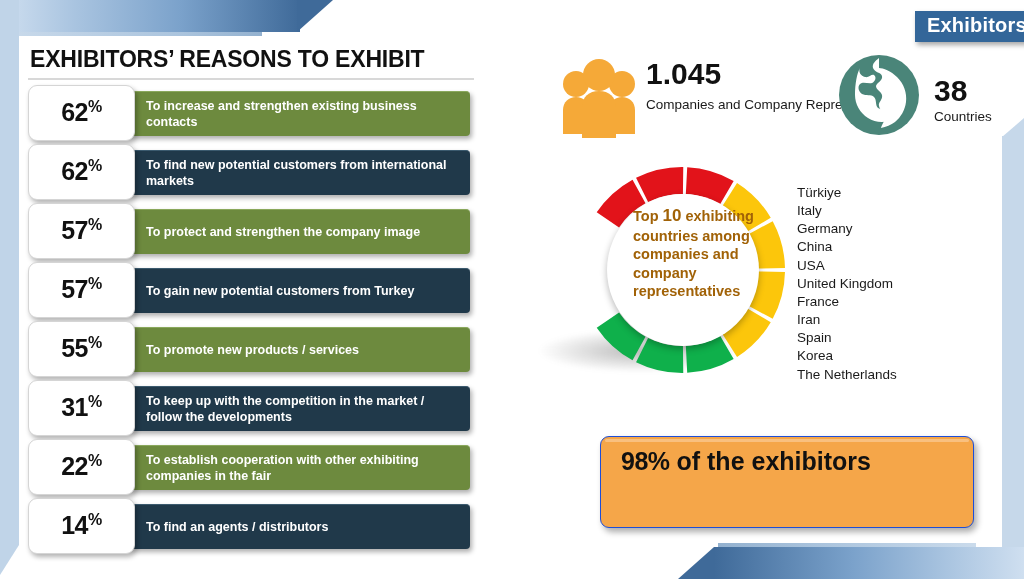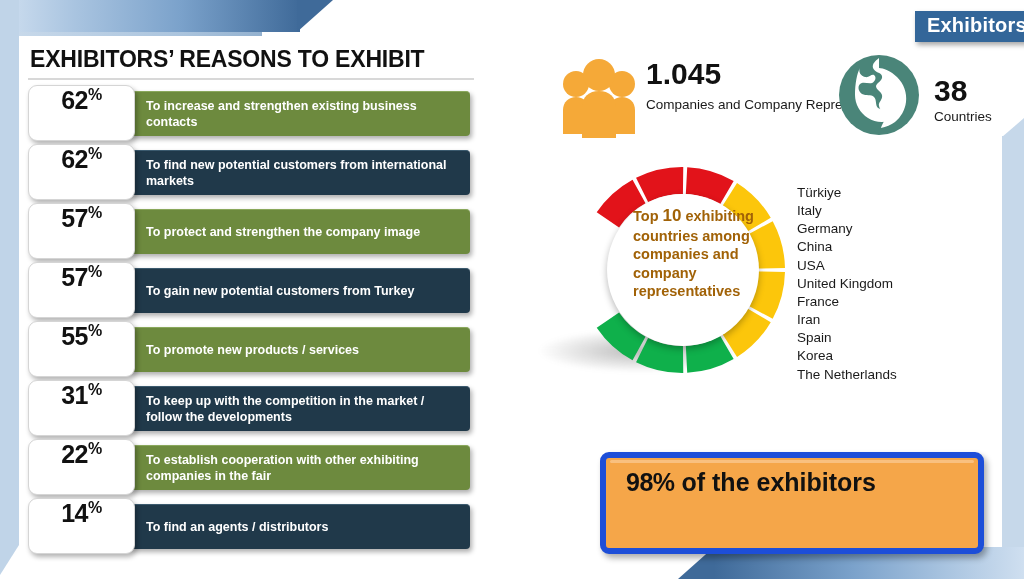--- a/index.html
+++ b/index.html
@@ -38,21 +38,21 @@
   
   .panel-title{position:absolute;left:30px;top:46px;font-size:23px;font-weight:bold;
     color:#111;letter-spacing:-.2px;}
   .title-rule{position:absolute;left:28px;top:78px;width:446px;height:2px;background:#d8d8d8;}
 
   .rows{position:absolute;left:0px;top:85px;width:500px;}
   .row{position:relative;height:56px;margin-bottom:3px;}
   .pct-card{position:absolute;left:28px;top:0;width:105px;height:54px;background:#fff;
     border:1px solid #d5d5d5;border-radius:9px;
     box-shadow:2px 3px 5px rgba(0,0,0,.30);
-    display:flex;align-items:flex-start;justify-content:center;z-index:3;}
+    display:flex;align-items:center;justify-content:center;z-index:3;}
   .pct{font-size:25px;font-weight:bold;color:#111;letter-spacing:-.5px;}
   .pct sup{font-size:16px;font-weight:bold;vertical-align:super;}
   .bar{position:absolute;left:130px;top:6px;width:340px;height:44px;border-radius:4px;
     box-shadow:2px 3px 5px rgba(0,0,0,.32);display:flex;align-items:center;z-index:2;}
   .bar span{color:#fff;font-size:12.5px;font-weight:bold;line-height:1.28;
     padding:0 12px 0 16px;}
   .bar.green{background:#6d8a3e;border-top:1px solid #8aa85c;}
   .bar.navy{background:#20394a;border-top:1px solid #3b5a6e;}
 
   
@@ -73,22 +73,22 @@
     background:#fff;box-shadow:0 3px 7px rgba(0,0,0,.28);}
   .donut-label{position:absolute;left:633px;top:205px;width:138px;font-size:14.5px;
     font-weight:bold;color:#a16207;line-height:1.28;}
   .donut-label b{font-size:17px;}
 
   
   .countries{position:absolute;left:797px;top:184px;font-size:13.5px;color:#1a1a1a;
     line-height:1.345;}
 
   
-  .callout{position:absolute;left:600px;top:452px;width:372px;height:90px;
-    background:#f5a649;border:6px solid #1d4ed8;border-radius:9px;
+  .callout{position:absolute;left:600px;top:436px;width:372px;height:90px;
+    background:#f5a649;border:1px solid #1d4ed8;border-radius:9px;
     box-shadow:3px 4px 6px rgba(0,0,0,.33);}
   .callout-hl{position:absolute;left:4px;top:2px;right:4px;height:3px;
     background:#f9c07f;border-radius:3px;}
   .callout-head{position:absolute;left:20px;top:10px;font-size:25px;font-weight:bold;color:#111;}
   .callout-head .pc{letter-spacing:-.5px;}
   .callout-body{position:absolute;left:21px;top:49px;width:340px;font-size:13.5px;
     color:#111;line-height:1.34;}
 </style>
 </head>
 <body>

